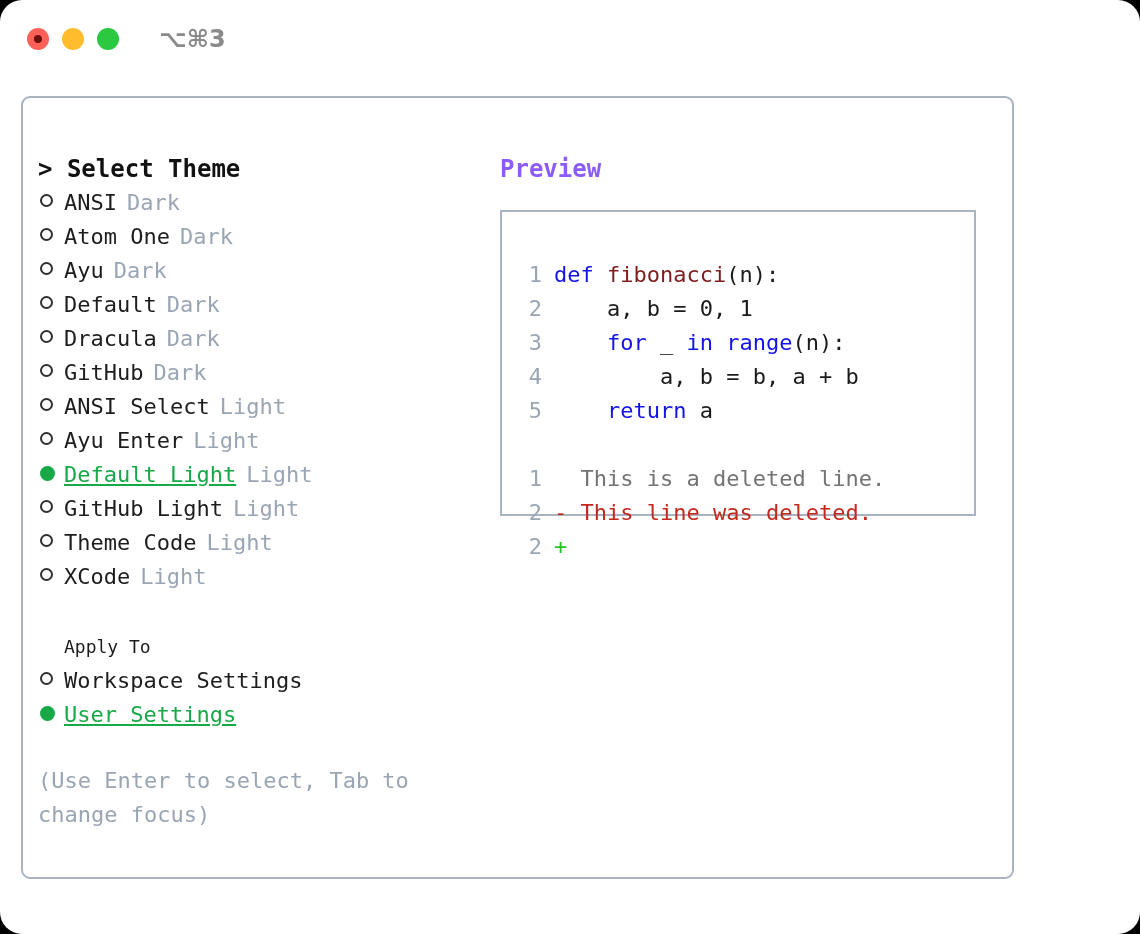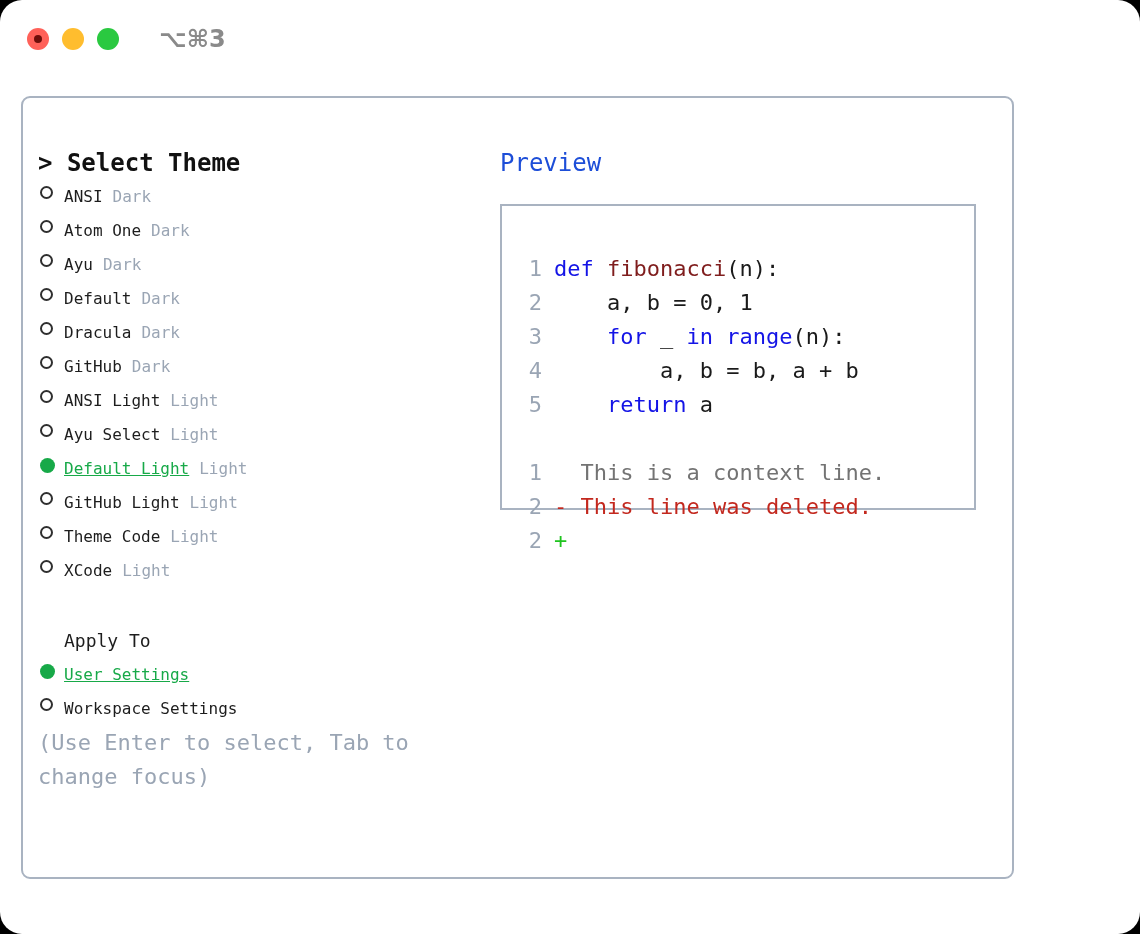--- a/index.html
+++ b/index.html
@@ -77,21 +77,21 @@
     width: 993px;
     height: 783px;
     border: 2px solid #a9b3c1;
     border-radius: 9px;
     box-sizing: border-box;
     background: #ffffff;
   }
 
   .columns {
     position: absolute;
-    left: 0; top: 0;
+    left: 0; top: 6px;
     width: 100%; height: 100%;
   }
 
   
   .left-col {
     position: absolute;
     left: 15px;
     top: 48px;
     width: 440px;
   }
@@ -110,21 +110,21 @@
     white-space: pre;
     font-family: "DejaVu Sans Mono", "Liberation Mono", monospace;
   }
 
   .theme-list { margin-top: 0px; }
 
   .row {
     display: flex;
     align-items: baseline;
     line-height: 34px;
-    font-size: 16px;
+    font-size: 22px;
     white-space: pre;
   }
   .marker {
     width: 26px;
     flex: 0 0 26px;
     display: inline-block;
     position: relative;
     color: #2b2b2b;
   }
   .marker .ring {
@@ -158,32 +158,33 @@
 
   .sub-heading {
     font-size: 18px;
     line-height: 34px;
     color: #1d1d1d;
     padding-left: 26px;
     white-space: pre;
   }
 
   .hint {
+    margin-top: 32px;
     font-size: 22px;
     line-height: 34px;
     color: #9aa5b4;
     width: 400px;
     white-space: normal;
   }
 
   
   .preview-title {
     font-size: 24px;
-    font-weight: 400;
-    color: #1d4ed8;
+    font-weight: 700;
+    color: #8b5cf6;
     line-height: 34px;
   }
   .preview-box {
     margin-top: 24px;
     width: 476px;
     height: 306px;
     border: 2px solid #a9b3c1;
     box-sizing: border-box;
     background: #ffffff;
     position: relative;
@@ -236,53 +237,53 @@
 
       <div class="left-col">
         <div class="heading">&gt; Select Theme</div>
         <div class="theme-list" id="theme-list">
             <div class="row"><span class="marker"><span class="ring"></span></span><span class="label">ANSI</span><span class="badge">Dark</span></div>
             <div class="row"><span class="marker"><span class="ring"></span></span><span class="label">Atom One</span><span class="badge">Dark</span></div>
             <div class="row"><span class="marker"><span class="ring"></span></span><span class="label">Ayu</span><span class="badge">Dark</span></div>
             <div class="row"><span class="marker"><span class="ring"></span></span><span class="label">Default</span><span class="badge">Dark</span></div>
             <div class="row"><span class="marker"><span class="ring"></span></span><span class="label">Dracula</span><span class="badge">Dark</span></div>
             <div class="row"><span class="marker"><span class="ring"></span></span><span class="label">GitHub</span><span class="badge">Dark</span></div>
-            <div class="row"><span class="marker"><span class="ring"></span></span><span class="label">ANSI Light</span><span class="badge">Light</span></div>
-            <div class="row"><span class="marker"><span class="ring"></span></span><span class="label">Ayu Select</span><span class="badge">Light</span></div>
+            <div class="row"><span class="marker"><span class="ring"></span></span><span class="label">ANSI Select</span><span class="badge">Light</span></div>
+            <div class="row"><span class="marker"><span class="ring"></span></span><span class="label">Ayu Enter</span><span class="badge">Light</span></div>
             <div class="row selected"><span class="marker"><span class="filled"></span></span><span class="label">Default Light</span><span class="badge">Light</span></div>
             <div class="row"><span class="marker"><span class="ring"></span></span><span class="label">GitHub Light</span><span class="badge">Light</span></div>
             <div class="row"><span class="marker"><span class="ring"></span></span><span class="label">Theme Code</span><span class="badge">Light</span></div>
             <div class="row"><span class="marker"><span class="ring"></span></span><span class="label">XCode</span><span class="badge">Light</span></div>
           </div>
 
         <div class="section-gap"></div>
 
         <div class="sub-heading">Apply To</div>
         <div id="apply-list">
+            <div class="row"><span class="marker"><span class="ring"></span></span><span class="label">Workspace Settings</span></div>
             <div class="row selected"><span class="marker"><span class="filled"></span></span><span class="label">User Settings</span></div>
-            <div class="row"><span class="marker"><span class="ring"></span></span><span class="label">Workspace Settings</span></div>
           </div>
 
         <div class="hint">(Use Enter to select, Tab to change focus)</div>
       </div>
 
       <div class="right-col">
         <div class="preview-title">Preview</div>
         <div class="preview-box">
           <div class="code">
             <div id="code-lines">
                 <div class="cline"><span class="lineno">1</span><span class="ctext"><span class="kw">def </span><span class="fn">fibonacci</span><span class="plain">(n):</span></span></div>
                 <div class="cline"><span class="lineno">2</span><span class="ctext"><span class="plain">    a, b = 0, 1</span></span></div>
                 <div class="cline"><span class="lineno">3</span><span class="ctext"><span class="plain">    </span><span class="kw">for</span><span class="plain"> _ </span><span class="kw">in </span><span class="bi">range</span><span class="plain">(n):</span></span></div>
                 <div class="cline"><span class="lineno">4</span><span class="ctext"><span class="plain">        a, b = b, a + b</span></span></div>
                 <div class="cline"><span class="lineno">5</span><span class="ctext"><span class="plain">    </span><span class="kw">return</span><span class="plain"> a</span></span></div>
               </div>
             <div class="diff-gap"></div>
             <div id="diff-lines">
-                <div class="cline"><span class="lineno">1</span><span class="d-ctx">  </span><span class="d-ctx">This is a context line.</span></div>
+                <div class="cline"><span class="lineno">1</span><span class="d-ctx">  </span><span class="d-ctx">This is a deleted line.</span></div>
                 <div class="cline"><span class="lineno">2</span><span class="d-del">- </span><span class="d-del">This line was deleted.</span></div>
                 <div class="cline"><span class="lineno">2</span><span class="d-add">+ </span></div>
               </div>
           </div>
         </div>
       </div>
 
     </div>
   </div>
 </div>

